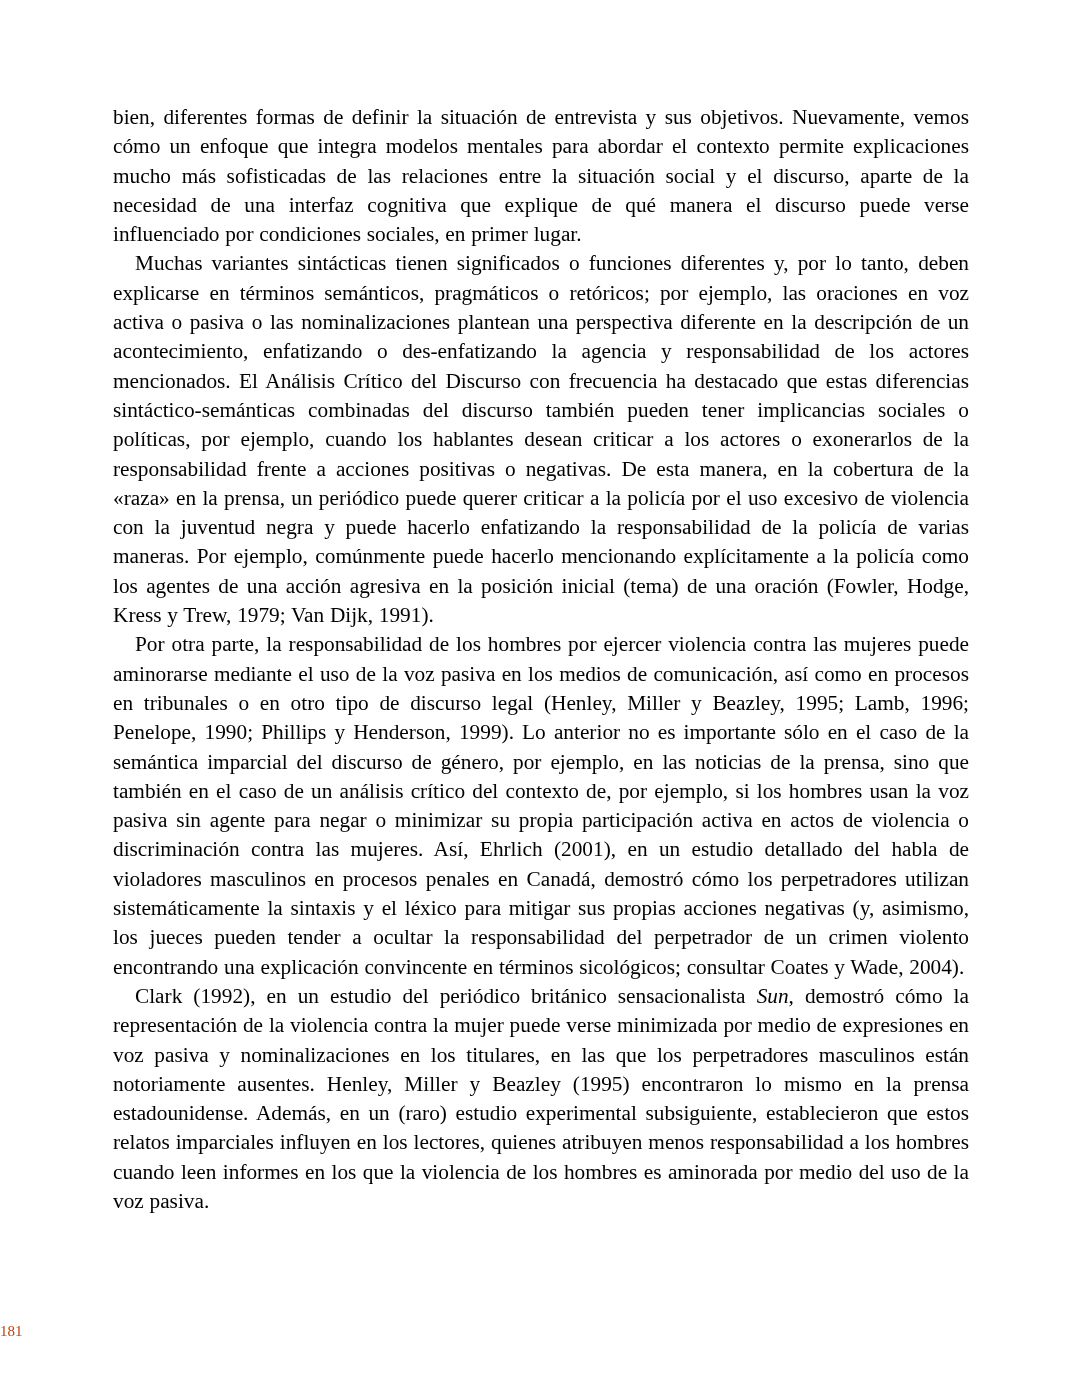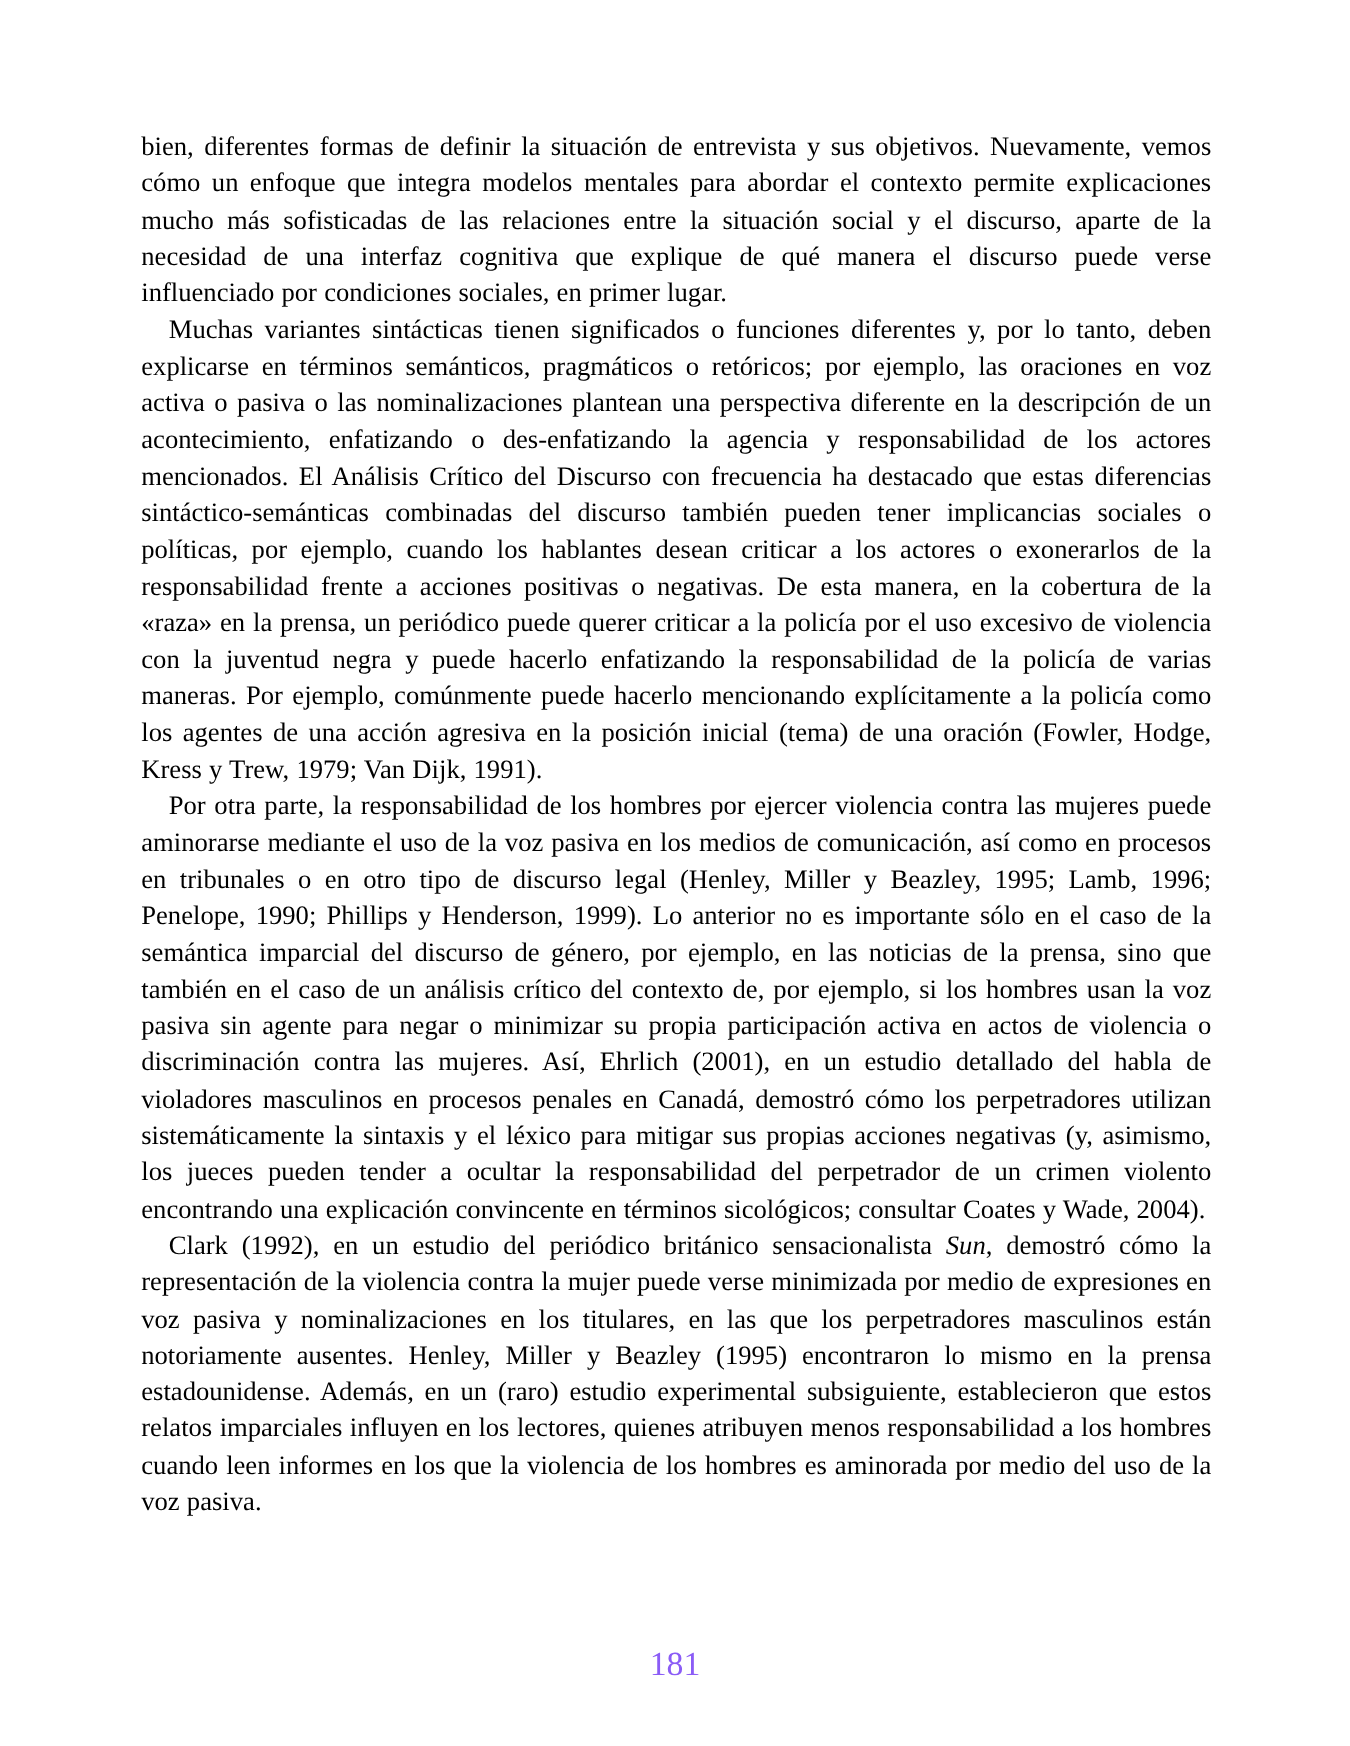--- a/index.html
+++ b/index.html
@@ -54,25 +54,25 @@
 
   .italic {
     font-style: italic;
   }
 
   .page-number {
     position: absolute;
     left: 0;
     right: 0;
     top: 1318px;
-    text-align: center;
+    text-align: left;
     font-family: "Liberation Serif", "DejaVu Serif", serif;
-    font-size: 27px;
+    font-size: 15px;
     line-height: 26px;
-    color: #8b5cf6;
+    color: #c2410c;
   }
 </style>
 </head>
 <body>
 
 <div class="page">
 
   <div class="text-column">
 
     <p class="para no-indent">bien, diferentes formas de definir la situación de entrevista y sus objetivos. Nuevamente, vemos cómo un enfoque que integra modelos mentales para abordar el contexto permite explicaciones mucho más sofisticadas de las relaciones entre la situación social y el discurso, aparte de la necesidad de una interfaz cognitiva que explique de qué manera el discurso puede verse influenciado por condiciones sociales, en primer lugar.</p>

